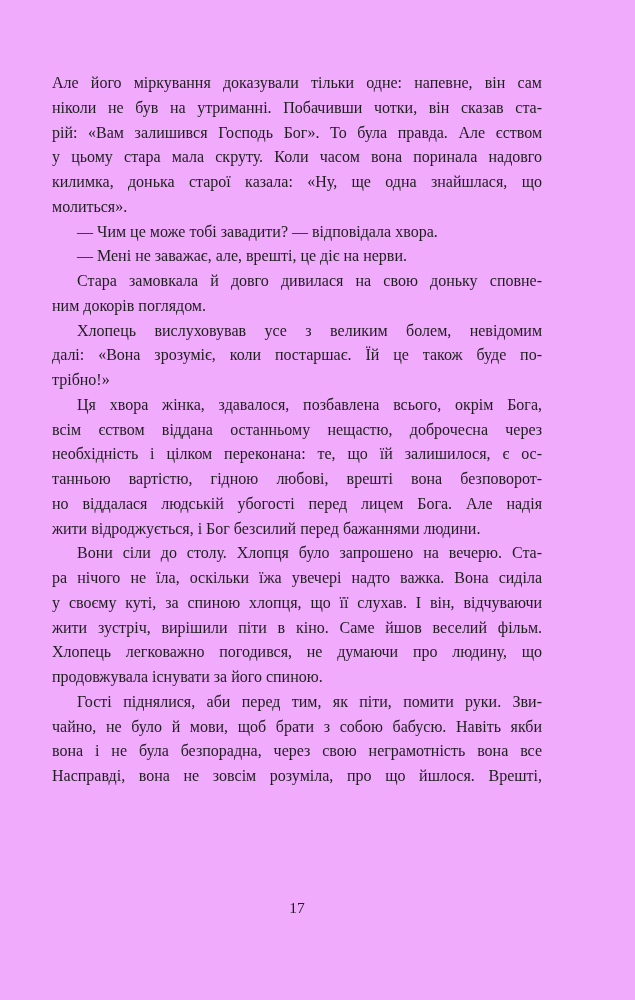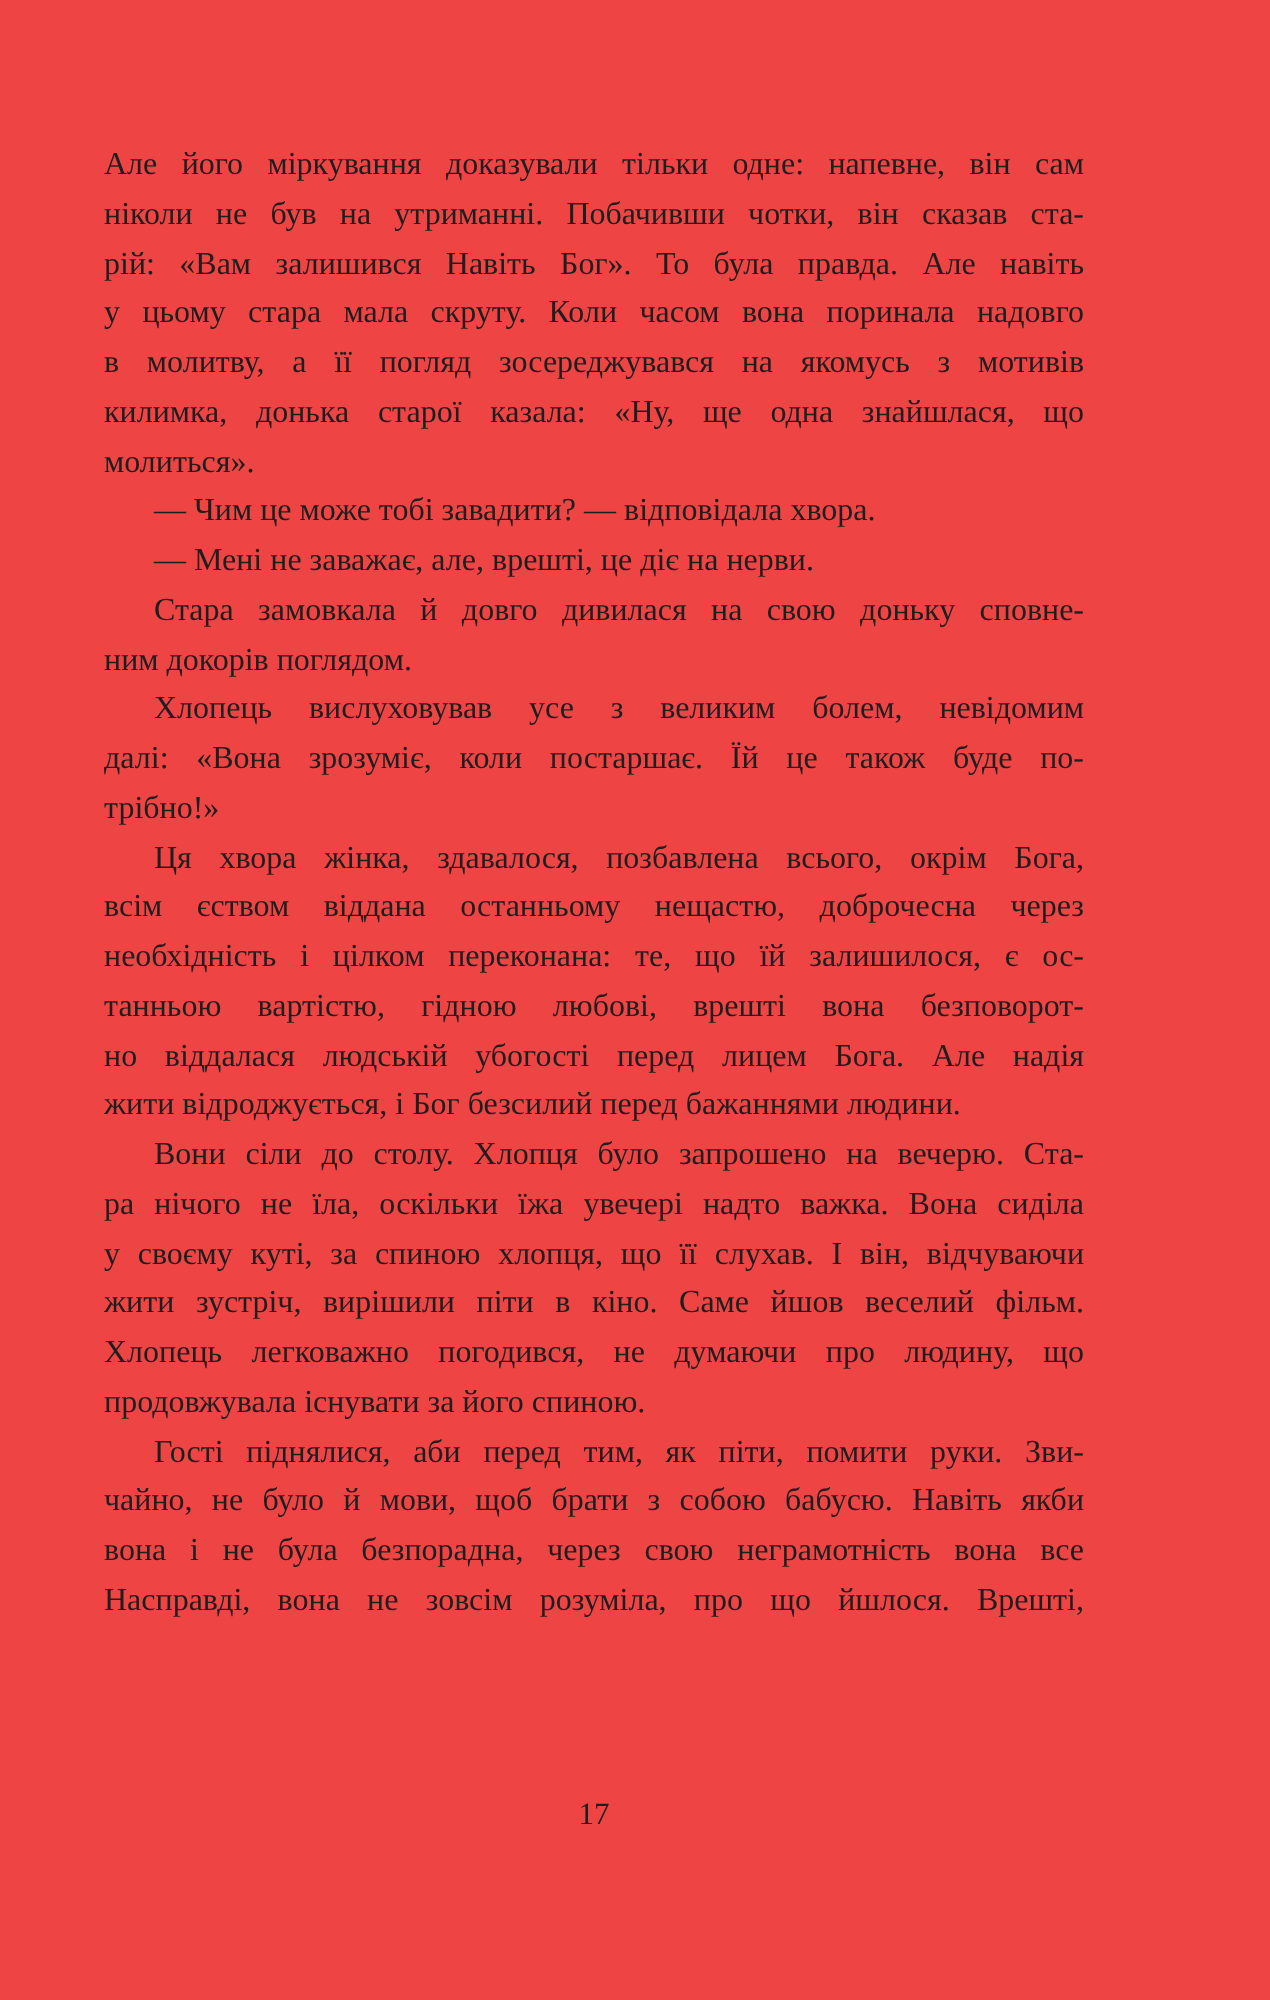--- a/index.html
+++ b/index.html
@@ -4,21 +4,21 @@
 <style>
   html, body {
     margin: 0;
     padding: 0;
     background: #ffffff;
   }
   .book-page {
     position: relative;
     width: 635px;
     height: 1000px;
-    background: #ef4444;
+    background: #f0abfc;
     overflow: hidden;
   }
   .text-block {
     position: absolute;
     left: 52px;
     top: 71px;
     width: 490px;
     font-family: "Liberation Serif", "DejaVu Serif", serif;
     font-size: 16px;
     line-height: 24.75px;
@@ -52,23 +52,22 @@
 </style>
 </head>
 <body>
 
 <div class="book-page">
   <div class="text-block">
 
     <div class="para">
       <div class="line">Але його міркування доказували тільки одне: напевне, він сам</div>
       <div class="line">ніколи не був на утриманні. Побачивши чотки, він сказав ста-</div>
-      <div class="line">рій: «Вам залишився Навіть Бог». То була правда. Але навіть</div>
+      <div class="line">рій: «Вам залишився Господь Бог». То була правда. Але єством</div>
       <div class="line">у цьому стара мала скруту. Коли часом вона поринала надовго</div>
-      <div class="line">в молитву, а її погляд зосереджувався на якомусь з мотивів</div>
       <div class="line">килимка, донька старої казала: «Ну, ще одна знайшлася, що</div>
       <div class="line last">молиться».</div>
     </div>
 
     <div class="para">
       <div class="line indent last">— Чим це може тобі завадити? — відповідала хвора.</div>
     </div>
 
     <div class="para">
       <div class="line indent last">— Мені не заважає, але, врешті, це діє на нерви.</div>

